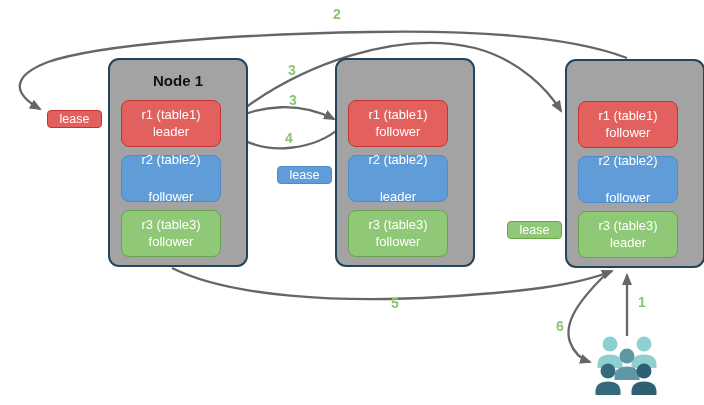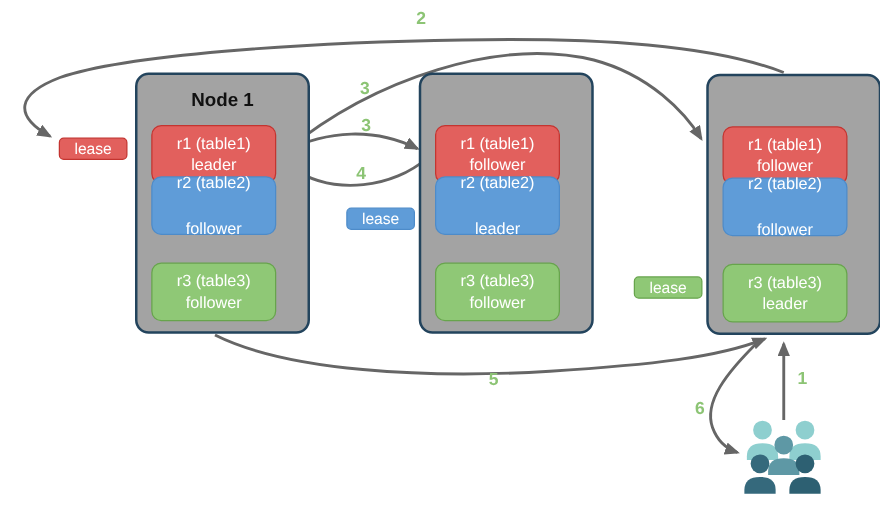--- a/index.html
+++ b/index.html
@@ -27,21 +27,21 @@
   .replica {
     position: absolute; left: 11px; width: 100px; height: 47px;
     border-radius: 8px; color: #ffffff; font-size: 13px; line-height: 1.3;
     display: flex; flex-direction: column; align-items: center; justify-content: center;
     text-align: center;
   }
   .replica.red   { background: var(--red-fill, #e2605d);  border: 1.5px solid var(--red-border, #c43430); }
   .replica.blue  { background: var(--blue-fill, #5f9cd8); border: 1.5px solid var(--blue-border, #4d8bc9); }
   .replica.green { background: var(--green-fill, #8fc876);border: 1.5px solid var(--green-border, #67a44c); }
   .r-slot-0 { top: 40px; }
-  .r-slot-1 { top: 81px; gap: 20px; }
+  .r-slot-1 { top: 95px; gap: 20px; }
   .r-slot-2 { top: 150px; }
 
   .lease {
     position: absolute; height: 18px; min-width: 55px; padding: 0 8px;
     border-radius: 4px; color: #ffffff; font-size: 12.5px;
     display: flex; align-items: center; justify-content: center;
   }
   .lease.red   { background: var(--red-fill, #e2605d);  border: 1.5px solid var(--red-border, #c43430); }
   .lease.blue  { background: var(--blue-fill, #5f9cd8); border: 1.5px solid var(--blue-border, #4d8bc9); }
   .lease.green { background: var(--green-fill, #8fc876);border: 1.5px solid var(--green-border, #67a44c); }

